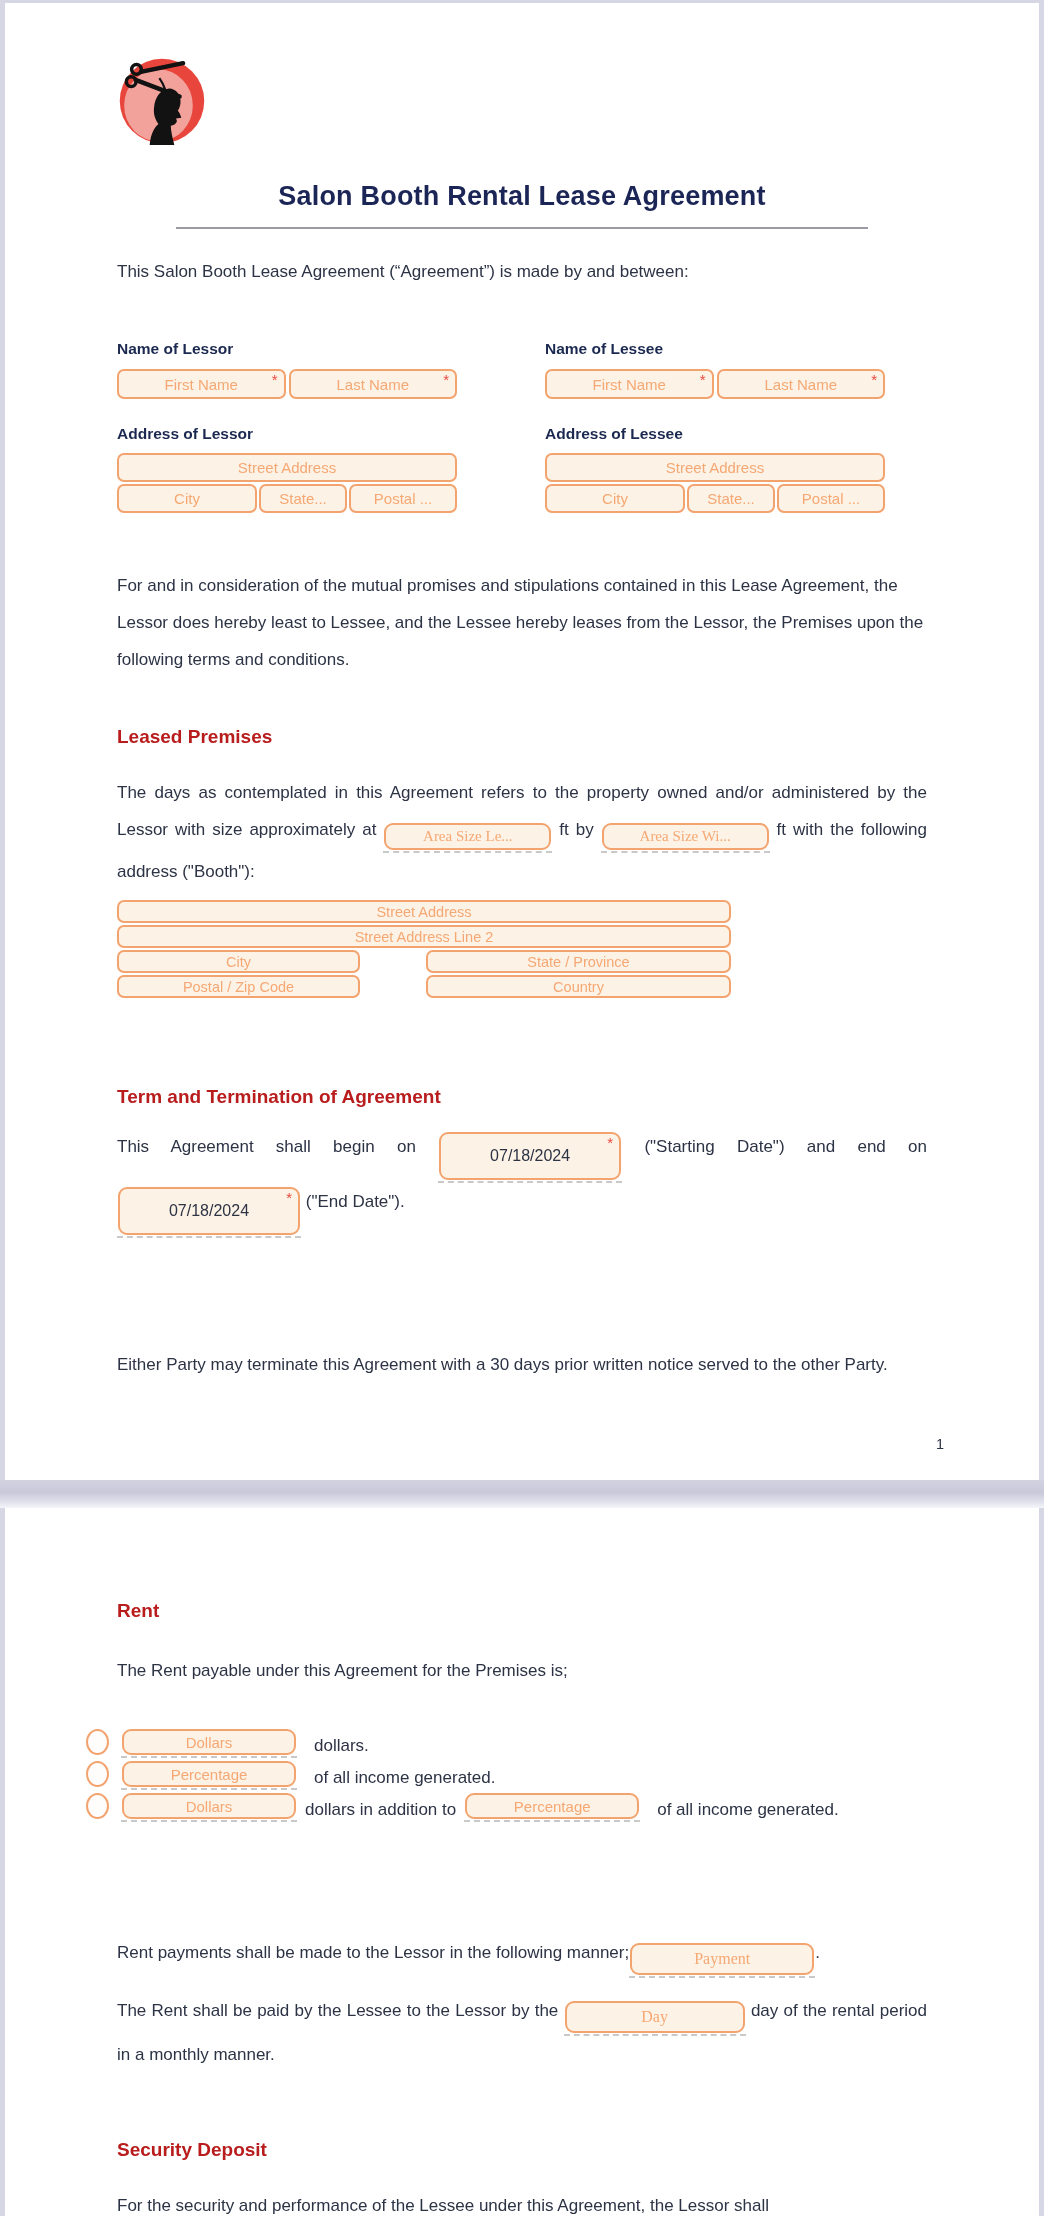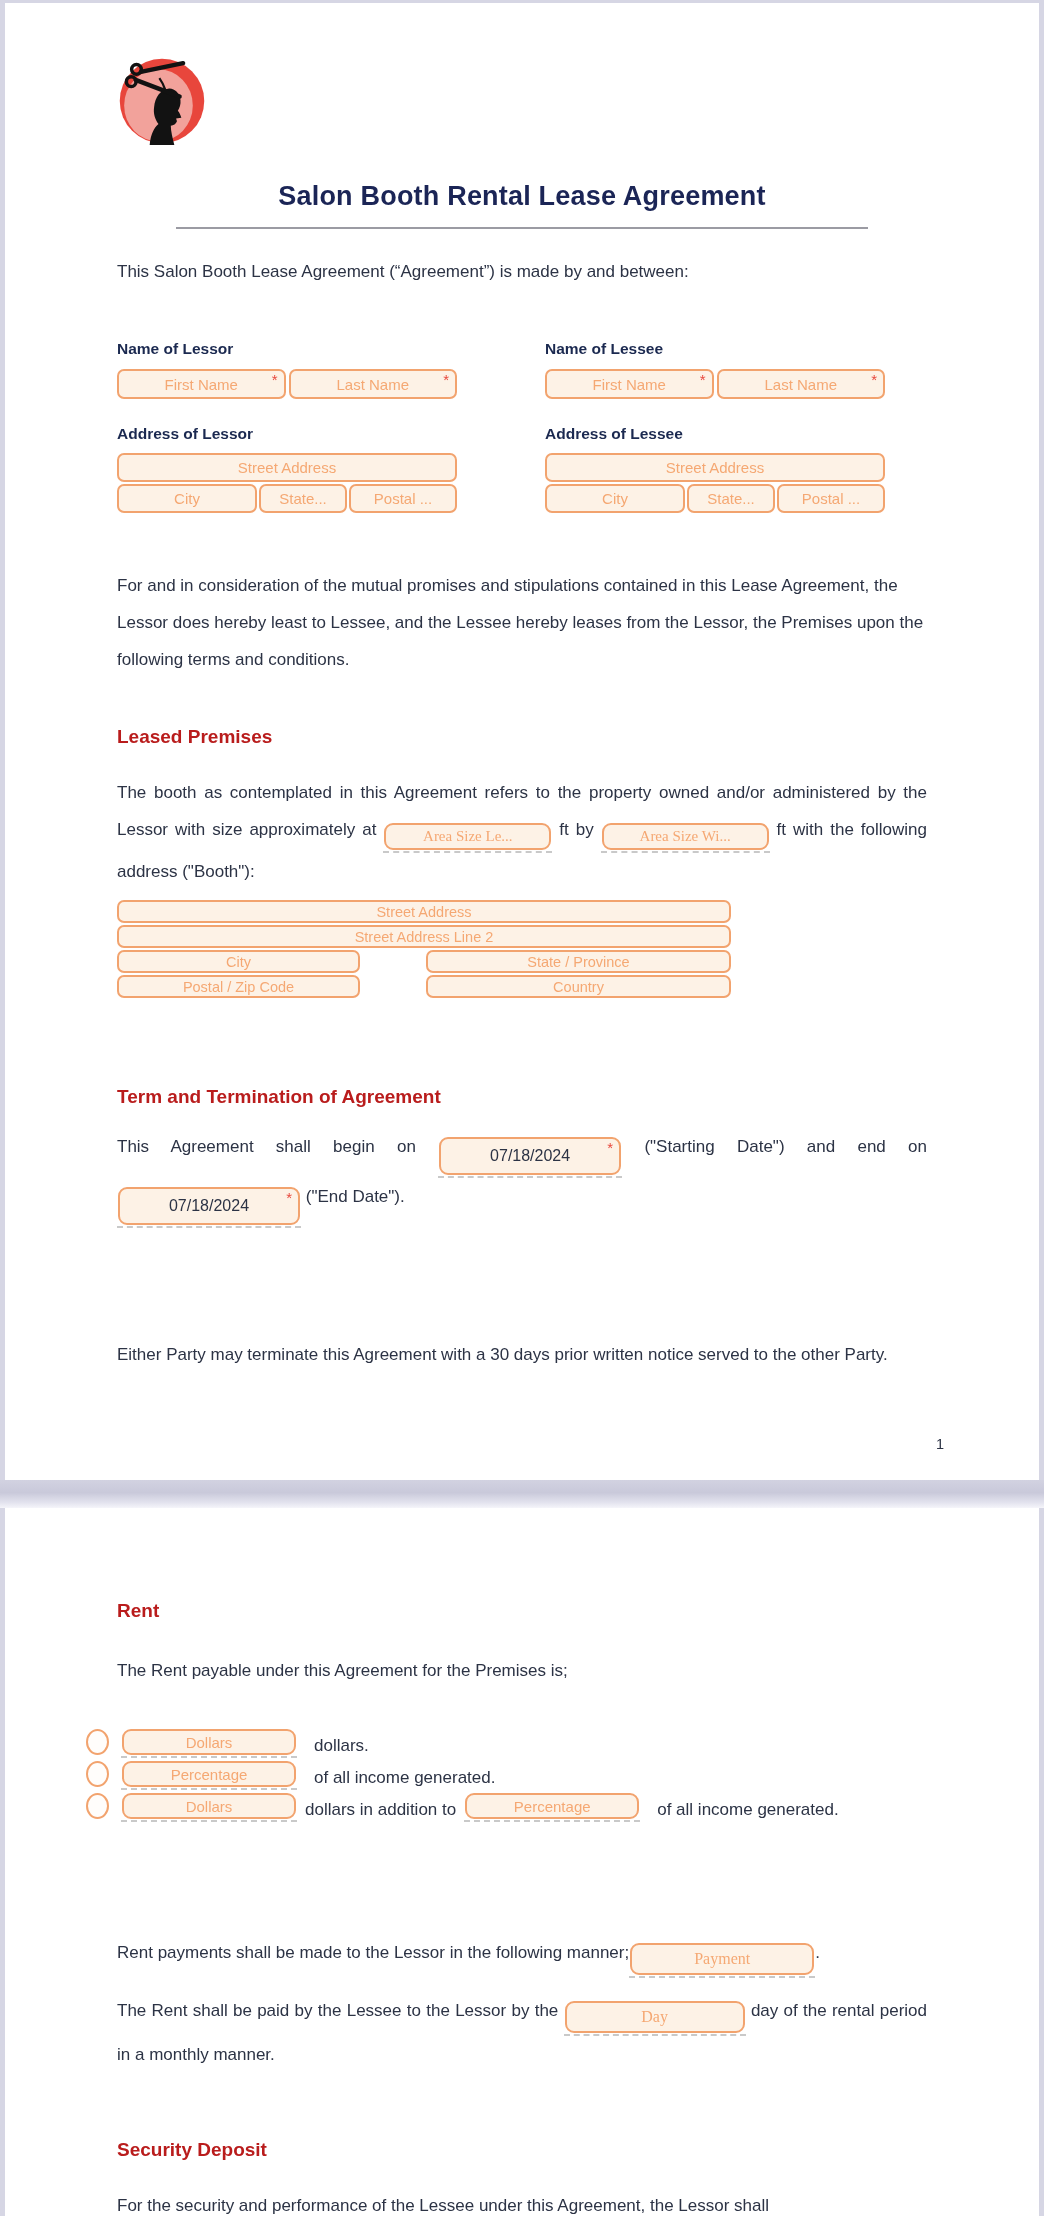--- a/index.html
+++ b/index.html
@@ -105,21 +105,21 @@
 
   .booth-addr { margin-top: 10px; width: 614px; }
   .ba-row { display: flex; gap: 66px; margin-bottom: 2px; }
   .ba-row .field { height: 23px; border-radius: 7px; font-size: 14.5px; }
   .ba-full { width: 100%; }
   .ba-left { width: 243px; }
   .ba-right { width: 305px; }
 
   .term-h { margin-top: 88px; }
   .term-p { margin-top: 20px; }
-  .date-f { width: 182px; height: 38px; font-size: 16px; color: #2c3345; border-radius: 9px; }
+  .date-f { width: 182px; height: 48px; font-size: 16px; color: #2c3345; border-radius: 9px; }
   .termination { margin-top: 108px; }
 
   .pagenum { position: absolute; right: 95px; bottom: 28px; font-size: 14.5px; color: #2c3345; }
 
   
   .rent-intro { margin-top: 30px; }
   .radio-group { margin-top: 40px; margin-left: -31px; }
   .radio-row { display: flex; align-items: flex-end; margin-bottom: 3px; }
   .radio {
     width: 23px; height: 26px;
@@ -213,21 +213,21 @@
           <div class="field postal-f">Postal ...</div>
         </div>
       </div>
     </div>
 
     <p class="para consideration">For and in consideration of the mutual promises and stipulations contained in this Lease Agreement, the Lessor does hereby least to Lessee, and the Lessee hereby leases from the Lessor, the Premises upon the following terms and conditions.</p>
 
     <h2 class="section leased-h">Leased Premises</h2>
 
     <p class="para just booth-p">
-      <span>The booth as contemplated in this Agreement refers to the property owned and/or administered by the Lessor with size approximately at</span>
+      <span>The days as contemplated in this Agreement refers to the property owned and/or administered by the Lessor with size approximately at</span>
       <span class="iwrap va6"><span class="field area-f">Area Size Le...</span></span>
       <span>ft by</span>
       <span class="iwrap va6"><span class="field area-f">Area Size Wi...</span></span>
       <span>ft with the following address ("Booth"):</span>
     </p>
 
     <div class="booth-addr">
       <div class="ba-row">
           <div class="field ba-full">Street Address</div>
         </div>

